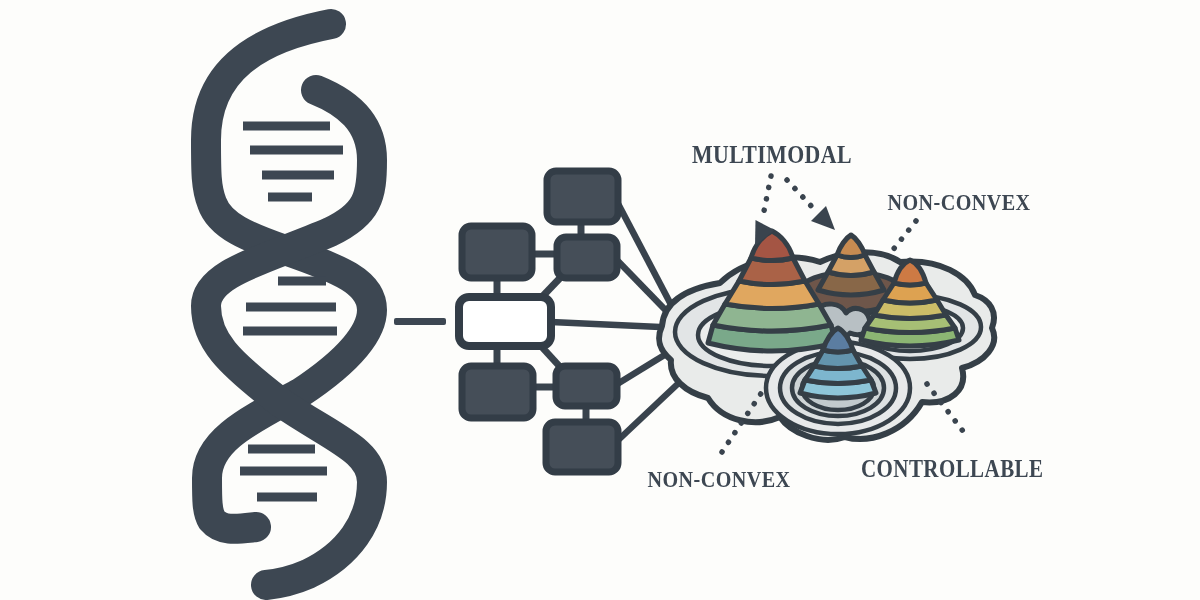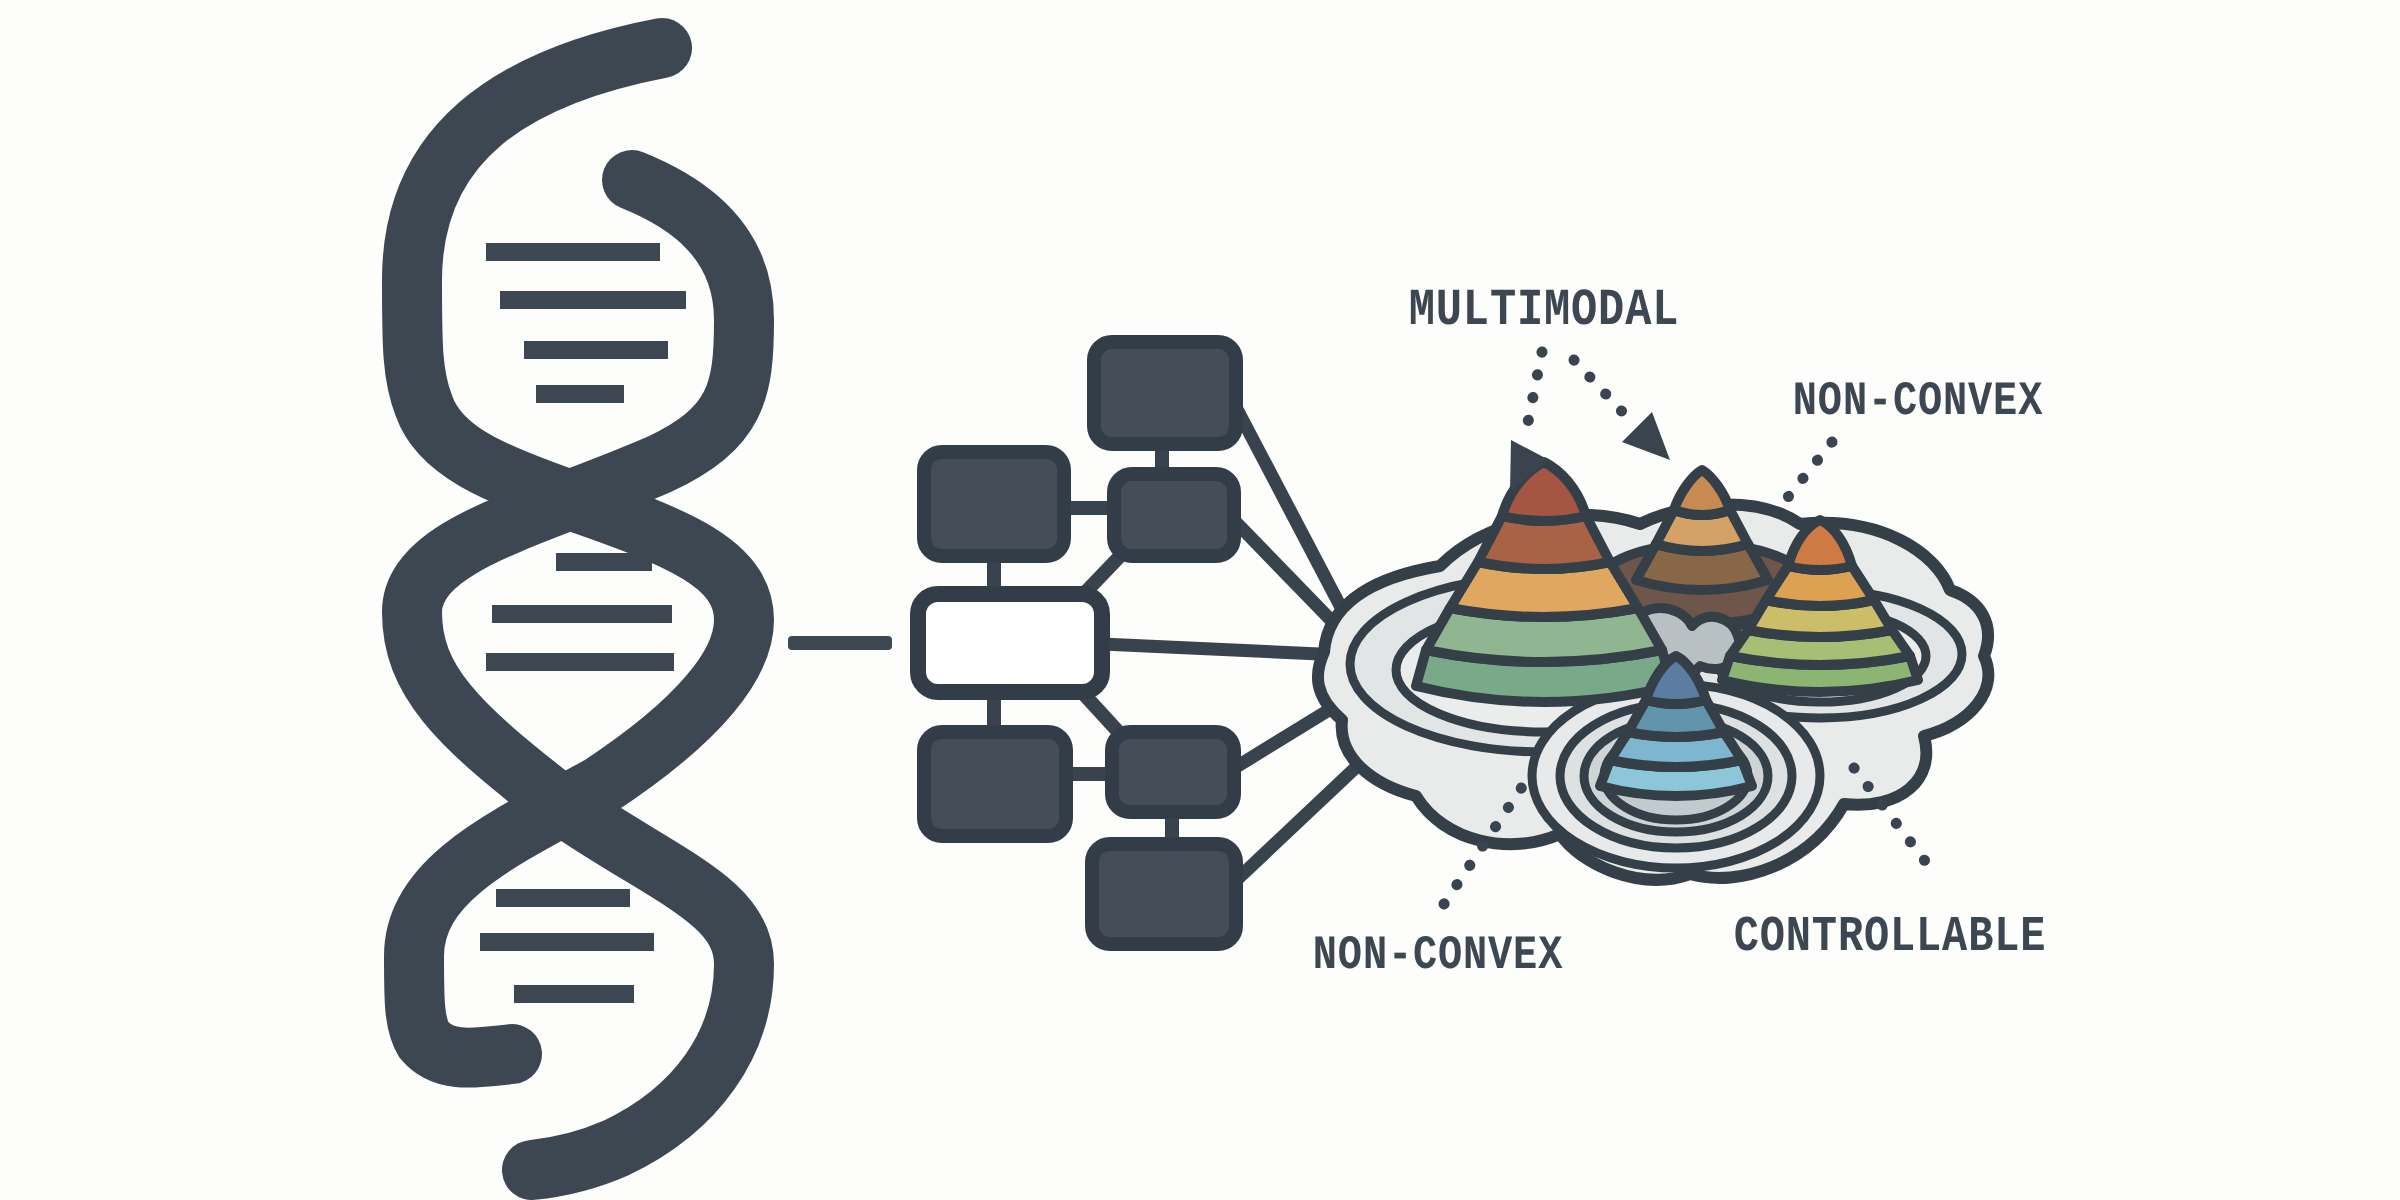--- a/index.html
+++ b/index.html
@@ -1,17 +1,17 @@
 <!DOCTYPE html>
 <html><head>
 <meta charset="utf-8">
 <style>
   html,body{margin:0;padding:0;background:#ffffff;}
   .canvas{position:relative;width:1200px;height:600px;background:#fdfdfb;overflow:hidden;
-          font-family:Liberation Mono, monospace;}
+          font-family:Liberation Serif, serif;}
   .canvas svg{position:absolute;left:0;top:0;}
   .label{position:absolute;font-weight:700;color:#3d4752;text-align:center;white-space:nowrap;
          transform:scaleX(0.84);transform-origin:center;letter-spacing:0.5px;line-height:1;}
   .label-multimodal{left:672px;top:142px;width:200px;font-size:26px;}
   .label-nonconvex-top{left:859px;top:190px;width:200px;font-size:24px;}
   .label-nonconvex-bottom{left:619px;top:467px;width:200px;font-size:24px;}
   .label-controllable{left:845px;top:456px;width:200px;font-size:25px;}
 </style>
 </head>
 <body>

